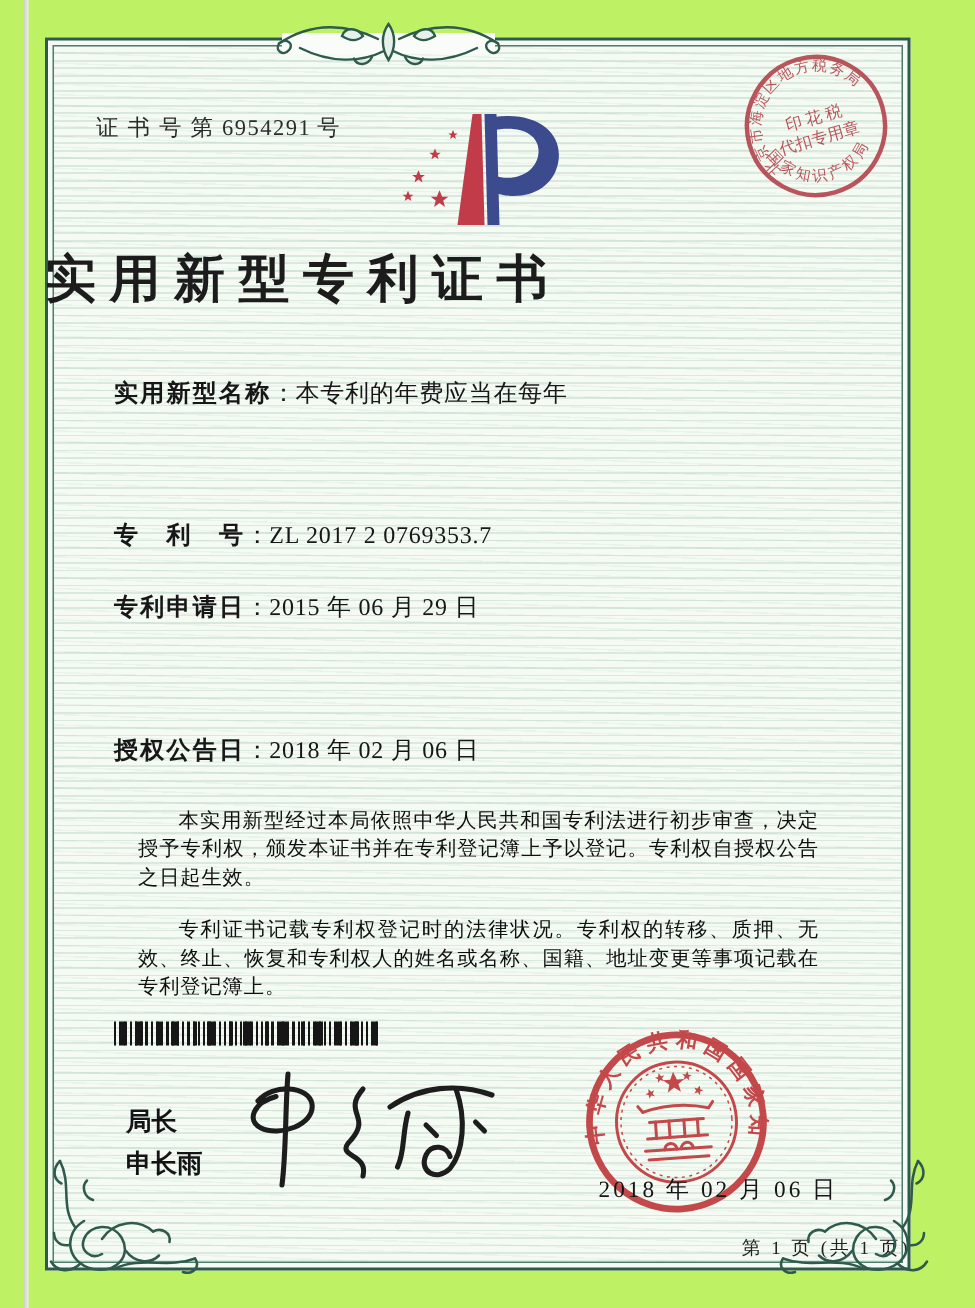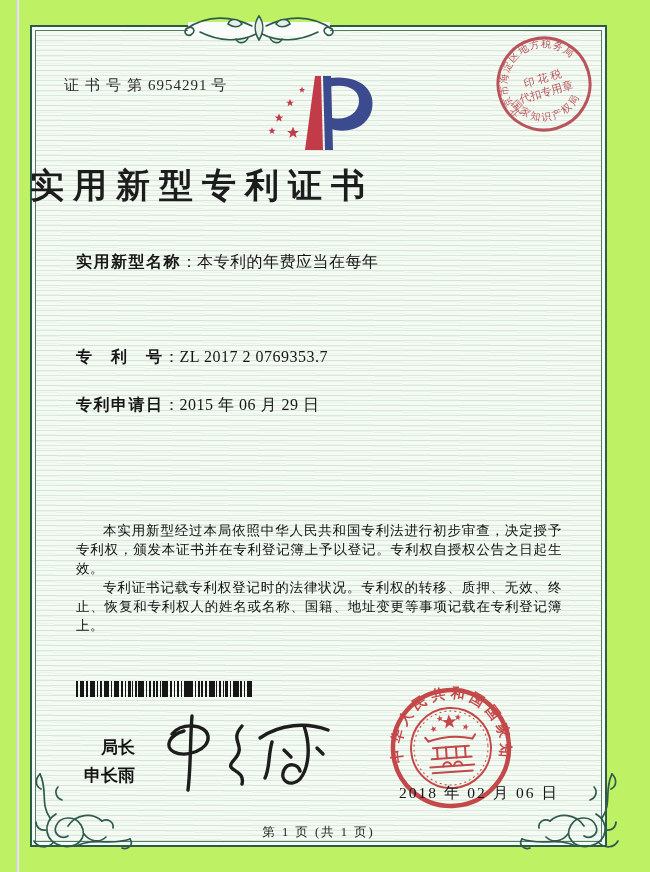--- a/index.html
+++ b/index.html
@@ -21,32 +21,32 @@
   .cert-no .sp{letter-spacing:6px;}
   .cert-no .num{letter-spacing:1px;}
   .title{position:absolute;left:30px;width:577px;top:163px;
          font-size:34px;font-weight:bold;letter-spacing:9px;color:#1c1c1c;}
   .field{position:absolute;left:76px;font-size:16px;color:#171717;white-space:nowrap;}
   .field .lbl{letter-spacing:1.5px;font-weight:700;text-align:right;}
   .field .val{letter-spacing:.5px;font-weight:500;}
   .f0{top:252px}.f1{top:300px}.f2{top:347px}.f3{top:395px}.f4{top:443px}.f5{top:490px}
   .paras{position:absolute;left:76px;top:521px;width:486px;font-size:13.5px;line-height:19px;
          color:#101010;text-align:justify;}
-  .paras p{margin:0;text-indent:2em;letter-spacing:.6px;}
+  .paras p{margin:16px;text-indent:2em;letter-spacing:.6px;}
   .barcode{position:absolute;left:76px;top:681px;width:176px;height:16px;
      background-image:
        repeating-linear-gradient(90deg,#161616 0 1.5px,transparent 1.5px 3.5px),
        repeating-linear-gradient(90deg,transparent 0 5px,#161616 5px 7.5px,transparent 7.5px 12px),
        repeating-linear-gradient(90deg,transparent 0 14px,#161616 14px 17px,transparent 17px 24px);}
   .officer{position:absolute;left:84px;top:734px;font-family:"Liberation Sans","DejaVu Sans",sans-serif;
-           font-weight:700;font-size:17px;color:#141414;line-height:28px;text-align:right;}
+           font-weight:700;font-size:17px;color:#141414;line-height:28px;}
   .signature{position:absolute;left:152px;top:710px;}
   .seal-date{position:absolute;left:399px;top:783px;font-size:15.5px;letter-spacing:2px;
              color:#151515;z-index:6;font-weight:500;}
-  .footer{position:absolute;left:30px;width:577px;top:824px;text-align:center;
+  .footer{position:absolute;left:30px;width:577px;top:824px;text-align:right;
           font-size:12.5px;letter-spacing:2px;color:#222;}
   
   .logo{position:absolute;left:262px;top:52px;}
   .tax-stamp{position:absolute;left:492px;top:32px;transform:rotate(-16deg);opacity:.88;z-index:5;}
   .sipo-seal{position:absolute;left:383px;top:680px;transform:rotate(-4deg);opacity:.92;z-index:4;}
   .orn-top{position:absolute;left:180px;top:10px;z-index:3;}
   .orn-bl{position:absolute;left:26px;top:756px;z-index:3;}
   .orn-br{position:absolute;left:514px;top:756px;z-index:3;transform:scaleX(-1);}
   .stamp-text{fill:#b23f48;font-family:"Liberation Serif",serif;}
   .seal-text{fill:#c03a3c;font-family:"Liberation Serif",serif;font-weight:bold;}
@@ -144,20 +144,21 @@
     </text>
     <text class="stamp-text" x="52" y="50" font-size="11" text-anchor="middle">印 花 税</text>
     <text class="stamp-text" x="52" y="64" font-size="11" text-anchor="middle">代扣专用章</text>
   </svg>
 
   <div class="title">实用新型专利证书</div>
 
   <div class="field f0"><span class="lbl">实用新型名称</span>：<span class="val">本专利的年费应当在每年</span></div>
   <div class="field f2"><span class="lbl">专　利　号</span>：<span class="val">ZL 2017 2 0769353.7</span></div>
   <div class="field f3"><span class="lbl">专利申请日</span>：<span class="val">2015 年 06 月 29 日</span></div>
+  <div class="field f5"><span class="lbl">授权公告日</span>：<span class="val">2018 年 02 月 06 日</span></div>
 
   <div class="paras">
     <p>本实用新型经过本局依照中华人民共和国专利法进行初步审查，决定授予专利权，颁发本证书并在专利登记簿上予以登记。专利权自授权公告之日起生效。</p>
     <p>专利证书记载专利权登记时的法律状况。专利权的转移、质押、无效、终止、恢复和专利权人的姓名或名称、国籍、地址变更等事项记载在专利登记簿上。</p>
   </div>
 
   <div class="barcode"></div>
 
   <div class="officer">
     <div>局长</div>

